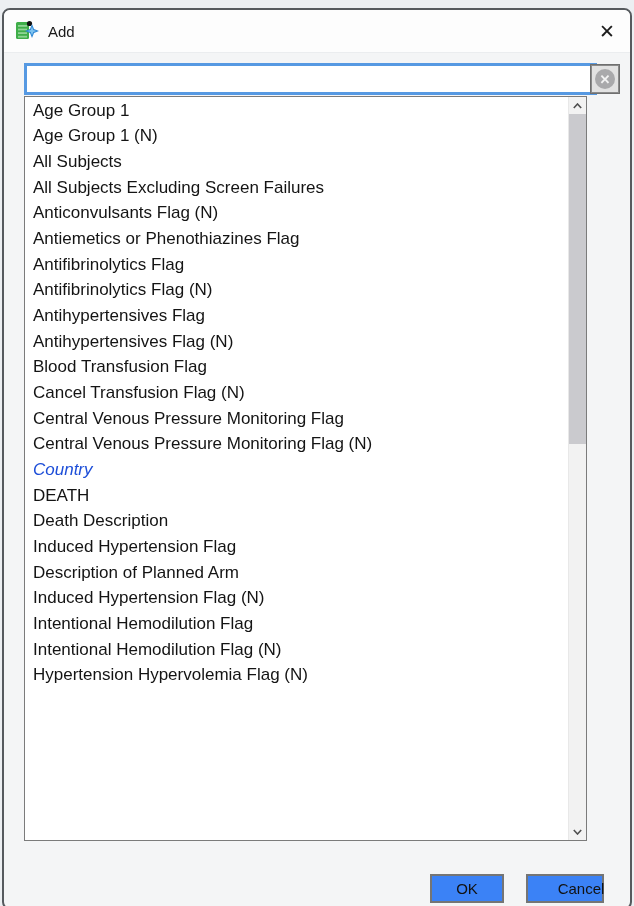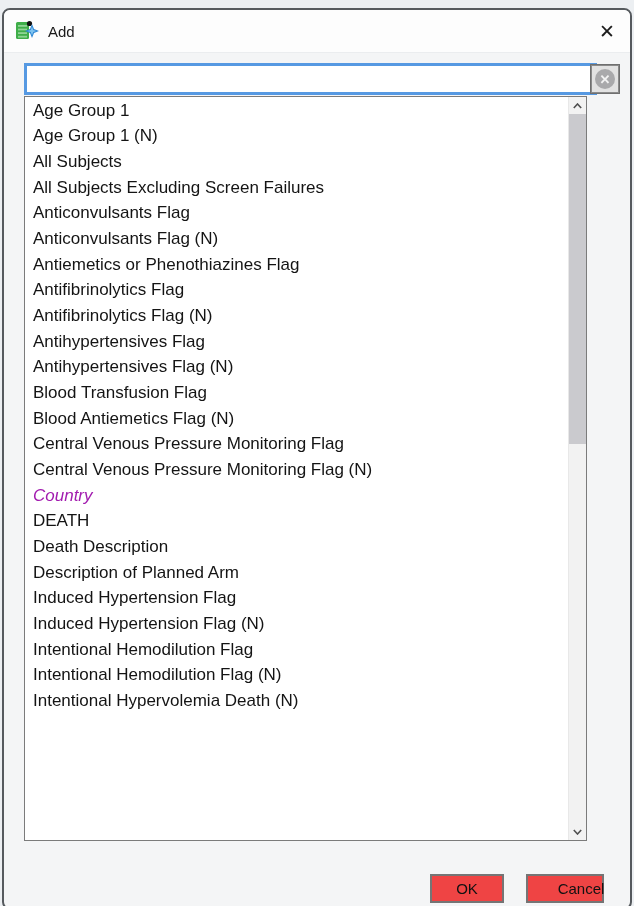--- a/index.html
+++ b/index.html
@@ -42,40 +42,40 @@
   .listbox{
     position:absolute;left:20px;top:86px;width:561px;height:743px;
     background:#ffffff;border:1px solid #7b7b7b;box-sizing:content-box;
     overflow:hidden;
   }
   .list-inner{position:absolute;left:0;top:1px;right:18px;}
   .list-item{
     height:25.66px;display:flex;align-items:center;
     padding-left:8px;font-size:17px;color:#141414;white-space:nowrap;
   }
-  .list-item.muted{font-style:italic;color:#a21caf;}
+  .list-item.muted{font-style:italic;color:#1d4ed8;}
   
   .scrollbar{
     position:absolute;top:0;right:0;width:17px;height:100%;
     background:#f2f2f2;border-left:1px solid #e8e8e8;
   }
   .sb-btn{
     position:absolute;left:0;width:17px;height:17px;background:#f2f2f2;
     display:flex;align-items:center;justify-content:center;
   }
   .sb-btn.up{top:0;}
   .sb-btn.down{bottom:0;}
   .sb-thumb{
     position:absolute;left:0;top:17px;width:17px;height:330px;background:#cacace;
   }
   .chev{stroke:#505050;stroke-width:1.6;fill:none;}
   
   .btn{
     position:absolute;top:864px;height:29px;
-    background:#ef4444;border:2px solid #757575;
+    background:#3b82f6;border:2px solid #757575;
     font-family:"Liberation Sans",sans-serif;font-size:15px;color:#121212;
     display:flex;align-items:center;justify-content:center;box-sizing:border-box;
     padding:0;
   }
   .btn.ok{left:426px;width:74px;}
   .btn.cancel{left:522px;width:78px;padding-left:32px;}
 </style>
 </head>
 <body>
 
@@ -102,40 +102,39 @@
   <div class="clear-btn">
     <span class="clear-circle">✕</span>
   </div>
 
   <div class="listbox">
     <div class="list-inner">
         <div class="list-item">Age Group 1</div>
         <div class="list-item">Age Group 1 (N)</div>
         <div class="list-item">All Subjects</div>
         <div class="list-item">All Subjects Excluding Screen Failures</div>
-        <div class="list-item">Anticonvulsants Flag</div>
         <div class="list-item">Anticonvulsants Flag (N)</div>
         <div class="list-item">Antiemetics or Phenothiazines Flag</div>
         <div class="list-item">Antifibrinolytics Flag</div>
         <div class="list-item">Antifibrinolytics Flag (N)</div>
         <div class="list-item">Antihypertensives Flag</div>
         <div class="list-item">Antihypertensives Flag (N)</div>
         <div class="list-item">Blood Transfusion Flag</div>
-        <div class="list-item">Blood Antiemetics Flag (N)</div>
+        <div class="list-item">Cancel Transfusion Flag (N)</div>
         <div class="list-item">Central Venous Pressure Monitoring Flag</div>
         <div class="list-item">Central Venous Pressure Monitoring Flag (N)</div>
         <div class="list-item muted">Country</div>
         <div class="list-item">DEATH</div>
         <div class="list-item">Death Description</div>
+        <div class="list-item">Induced Hypertension Flag</div>
         <div class="list-item">Description of Planned Arm</div>
-        <div class="list-item">Induced Hypertension Flag</div>
         <div class="list-item">Induced Hypertension Flag (N)</div>
         <div class="list-item">Intentional Hemodilution Flag</div>
         <div class="list-item">Intentional Hemodilution Flag (N)</div>
-        <div class="list-item">Intentional Hypervolemia Death (N)</div>
+        <div class="list-item">Hypertension Hypervolemia Flag (N)</div>
       </div>
 
     <div class="scrollbar">
       <div class="sb-btn up">
         <svg width="9" height="6" viewBox="0 0 9 6">
           <polyline class="chev" points="0.8,5 4.5,1 8.2,5"></polyline>
         </svg>
       </div>
       <div class="sb-thumb"></div>
       <div class="sb-btn down">

